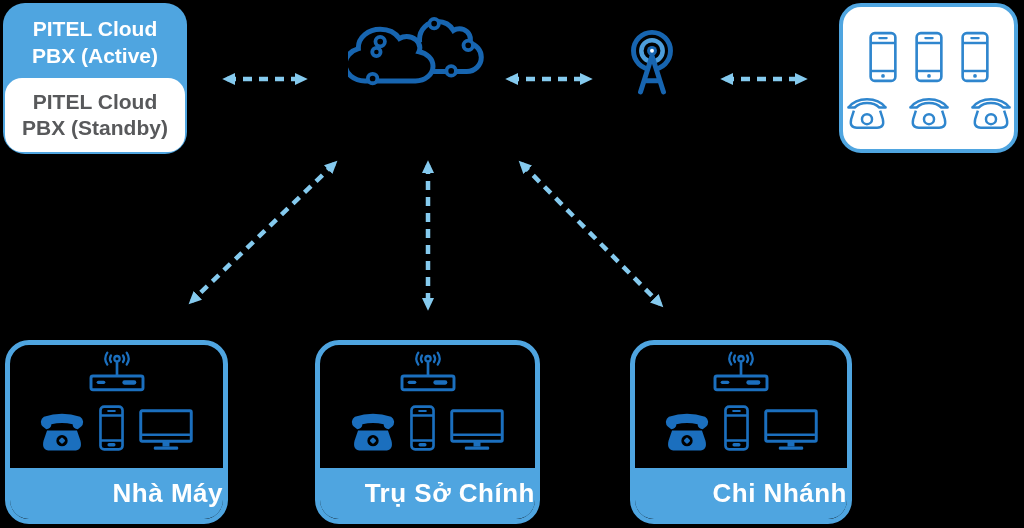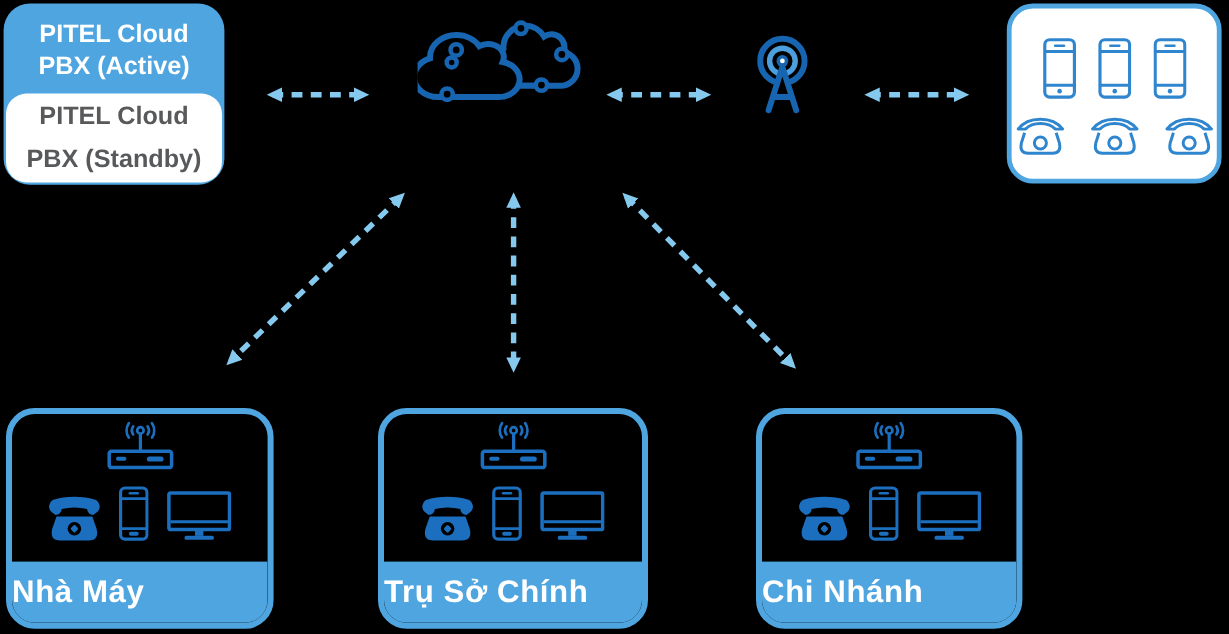--- a/index.html
+++ b/index.html
@@ -32,21 +32,21 @@
   }
   .pbx-active{
     position:absolute;left:0;top:0;right:0;height:78px;
     display:flex;align-items:center;justify-content:center;text-align:center;
     color:var(--white);font-weight:bold;font-size:21px;line-height:27px;padding:0 10px;
   }
   .pbx-standby{
     position:absolute;left:2px;right:2px;bottom:2px;height:74px;
     background:var(--white);border-radius:17px;
     display:flex;align-items:center;justify-content:center;text-align:center;
-    color:var(--standby-text);font-weight:bold;font-size:21px;line-height:36px;padding:0 8px;
+    color:var(--standby-text);font-weight:bold;font-size:21px;line-height:26px;padding:0 8px;
   }
 
   
   .cloud-wrap{position:absolute;left:348px;top:14px;width:142px;height:76px;}
 
   
   .antenna-wrap{position:absolute;left:629px;top:27px;width:46px;height:69px;}
 
   
   .devices-box{
@@ -69,21 +69,21 @@
   .site-tru-so-chinh{left:315px;width:225px;}
   .site-chi-nhanh{left:630px;width:222px;}
   .site-content{
     position:absolute;left:0;top:0;right:0;bottom:51px;
     display:flex;flex-direction:column;align-items:center;
   }
   .site-router{margin-top:5px;}
   .site-devices{display:flex;align-items:flex-end;justify-content:center;gap:15px;margin-top:13px;}
   .site-label-bar{
     position:absolute;left:0;right:0;bottom:0;height:51px;background:var(--box-blue);
-    display:flex;align-items:center;justify-content:flex-start;
+    display:flex;align-items:center;justify-content:flex-end;
     color:var(--white);font-weight:bold;font-size:26px;letter-spacing:0.5px;
   }
 </style>
 </head>
 <body>
 
 <svg width="0" height="0" style="position:absolute" aria-hidden="true">
   <defs>
     <symbol id="sym-smartphone-dot" viewBox="0 0 34 62">
       <rect x="2" y="2" width="30" height="58" rx="5" fill="none" stroke="currentColor" stroke-width="3.2"></rect>

